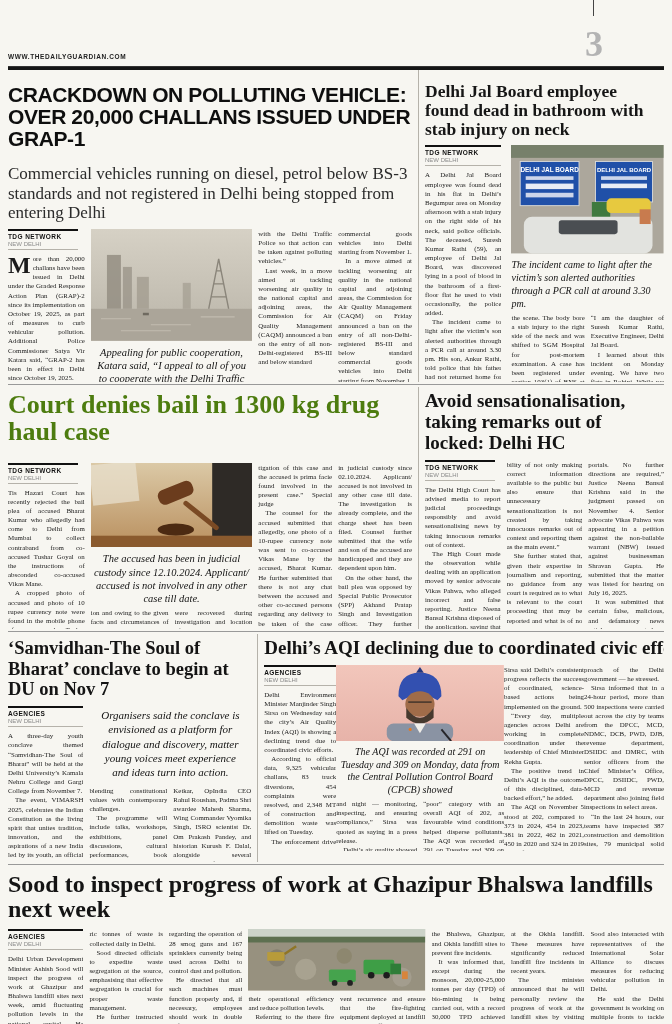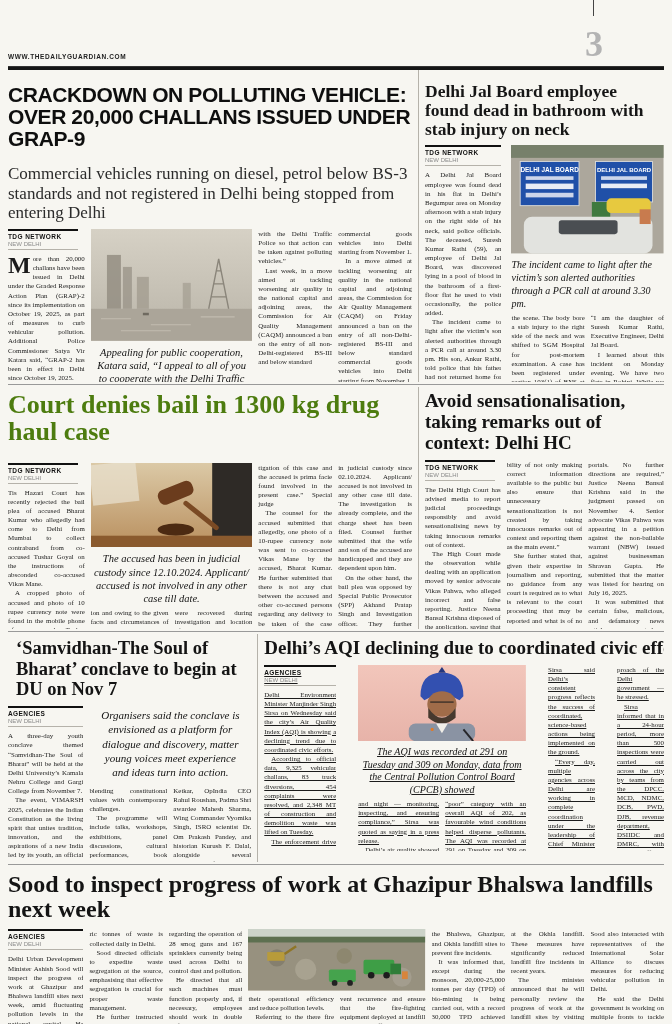--- a/index.html
+++ b/index.html
@@ -35,36 +35,36 @@
   figure svg{display:block;width:100%;height:auto;}
   .cap-quote{font-style:italic;font-size:10.5px;line-height:1.25;text-align:center;color:#121212;margin:5px 2px 2px;}
   .cap-left{font-style:italic;font-size:10px;line-height:1.3;text-align:left;color:#121212;margin:4px 0 2px;}
   .dropcap{float:left;font-size:24px;line-height:.78;font-weight:bold;padding:2px 2px 0 0;}
   
   .h-grap{font-family:"Liberation Sans",sans-serif;font-weight:700;font-size:21px;line-height:1.05;letter-spacing:-.4px;color:#0e0e0e;}
   .h-sub{font-size:17px;line-height:1.15;color:#2b2b2b;margin:5px 0 6px;font-weight:400;}
   .h-jal{font-size:17.5px;line-height:1.1;font-weight:700;color:#161616;margin-bottom:6px;}
   .h-court{font-size:26px;line-height:1.05;font-weight:700;color:#4d7c0f;margin:4px 0 17px;}
   .h-hc{font-size:19px;line-height:1.1;font-weight:700;color:#141414;margin:4px 0 6px;}
-  .h-sam{font-size:18.5px;line-height:1.12;font-weight:700;color:#141414;margin:4px 8px 6px;}
+  .h-sam{font-size:18.5px;line-height:1.12;font-weight:700;color:#141414;margin:4px 0 6px;}
   .h-sirsa{font-size:19px;line-height:1.1;font-weight:700;color:#141414;margin:4px 0 6px;white-space:nowrap;}
   .h-sood{font-size:24px;line-height:1.05;font-weight:700;color:#141414;margin:5px 0 7px;}
   .pullquote{font-style:italic;font-size:11px;line-height:1.3;text-align:center;color:#111;margin:2px 6px 6px;}
   
   .sec1{height:312px;}
   .sec1-left{width:62.5%;padding-right:6px;}
   .sec1-right{width:37.5%;padding-left:6px;}
   .grap-body{display:flex;gap:6px;height:224px;}
   .figwrap{overflow:hidden;}
   .sec2{height:242px;}
   .court-body{display:flex;gap:6px;height:192px;}
   .hc-body{display:flex;gap:6px;height:188px;}
   .sec3{height:228px;}
   .sam-body{display:flex;gap:6px;height:168px;}
-  .sirsa-body{display:flex;gap:22px;height:186px;text-decoration:underline;}
+  .sirsa-body{display:flex;gap:0;height:186px;}
   .sec4{height:172px;}
   .sood-body{display:flex;gap:6px;height:134px;}
 </style>
 </head>
 <body>
 
 <header class="masthead">
   <div class="site-url">WWW.THEDAILYGUARDIAN.COM</div>
   <div class="mast-right">
     <div class="pub-info">
@@ -75,21 +75,21 @@
     <div class="mast-sep"></div>
     <div class="mast-section">BOARD</div>
     <div class="mast-sep"></div>
     <div class="mast-page">3</div>
   </div>
 </header>
 <div class="double-rule"></div>
 
 <section class="section sec1">
   <article class="sec1-left">
-    <h1 class="h-grap">CRACKDOWN ON POLLUTING VEHICLE: OVER 20,000 CHALLANS ISSUED UNDER GRAP-9</h1>
+    <h1 class="h-grap">CRACKDOWN ON POLLUTING VEHICLE: OVER 20,000 CHALLANS ISSUED UNDER GRAP-1</h1>
     <h2 class="h-sub">Commercial vehicles running on diesel, petrol below BS-3 standards and not registered in Delhi being stopped from entering Delhi</h2>
     <div class="grap-body">
       <div class="col" style="flex:0 0 19%;">
         <div class="byline">
           <div class="agency">TDG NETWORK</div>
           <div class="place">NEW DELHI</div>
         </div>
         <div class="bodytext">
           <p><span class="dropcap">M</span><span>ore than 20,000 challans have been issued in Delhi under the Graded Response Action Plan (GRAP)-2 since its implementation on October 19, 2025, as part of measures to curb vehicular pollution. Additional Police Commissioner Satya Vir Katara said, “GRAP-2 has been in effect in Delhi since October 19, 2025.</span></p>
         </div>
@@ -229,21 +229,21 @@
           <p>The counsel for the accused submitted that allegedly, one photo of a 10-rupee currency note was sent to co-accused Vikas Mane by the accused, Bharat Kumar. He further submitted that there is not any chat between the accused and other co-accused persons regarding any delivery to be taken of the case property. He also submitted that there was no money transaction between the accused and the other co-accused persons. It was also submitted that the accused has been</p>
         </div>
       <div class="bodytext col">
           <p>in judicial custody since 02.10.2024. Applicant/ accused is not involved in any other case till date. The investigation is already complete, and the charge sheet has been filed. Counsel further submitted that the wife and son of the accused are handicapped and they are dependent upon him.</p>
           <p>On the other hand, the bail plea was opposed by Special Public Prosecutor (SPP) Akhand Pratap Singh and Investigation officer. They further submitted that one photo of a 10-rupee currency note, as well as one photo of the accused, was recovered from the mobile phone of co-accused Tushar Goyal at the time accused Bharat Kumar was apprehended, and a 10-rupee currency note was recovered from his possession.</p>
         </div>
     </div>
   </article>
 
   <article class="sec1-right vline">
-    <h1 class="h-hc">Avoid sensationalisation, taking remarks out of context: Delhi HC</h1>
+    <h1 class="h-hc">Avoid sensationalisation, taking remarks out of locked: Delhi HC</h1>
     <div class="hc-body">
       <div class="col">
         <div class="byline">
           <div class="agency">TDG NETWORK</div>
           <div class="place">NEW DELHI</div>
         </div>
         <div class="bodytext" style="height:156px;">
             <p>The Delhi High Court has advised media to report judicial proceedings responsibly and avoid sensationalising news by taking innocuous remarks out of context.</p>
             <p>The High Court made the observation while dealing with an application moved by senior advocate Vikas Pahwa, who alleged incorrect and false reporting. Justice Neena Bansal Krishna disposed of the application, saying that the media owes the responsibility of not only making correct information but also not to sensationalise. Justice Neena Bansal Krishna said, “This is clearly not the mandate for the media, which owes the responsi-</p>
           </div>

